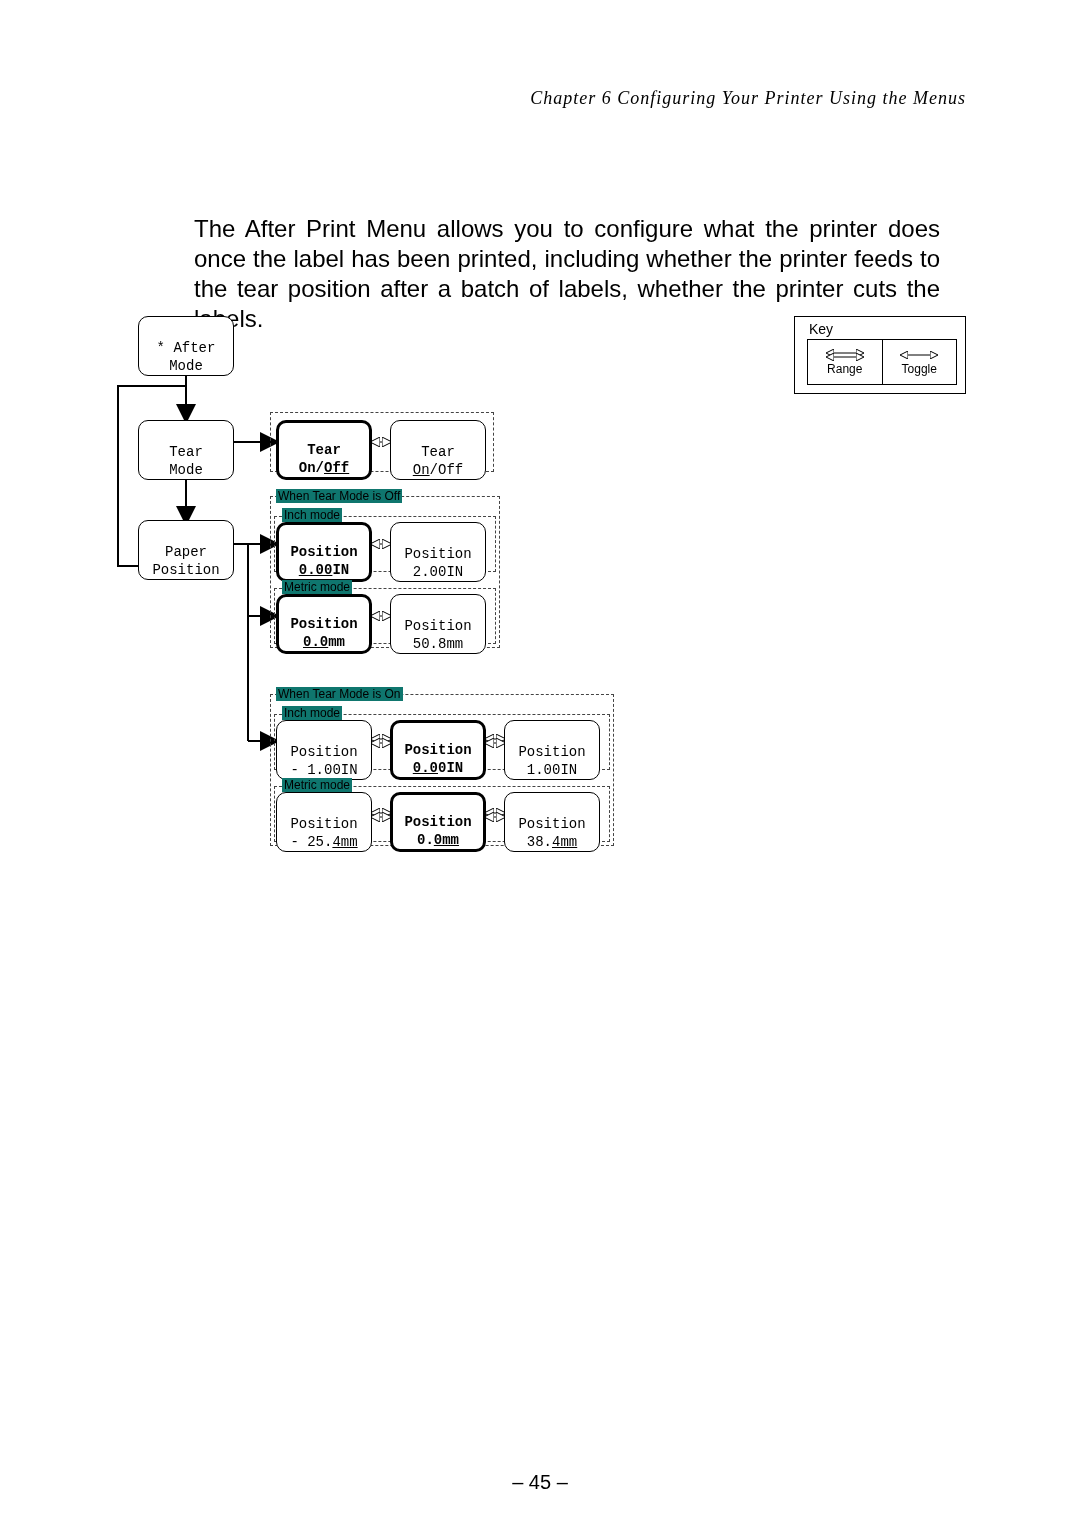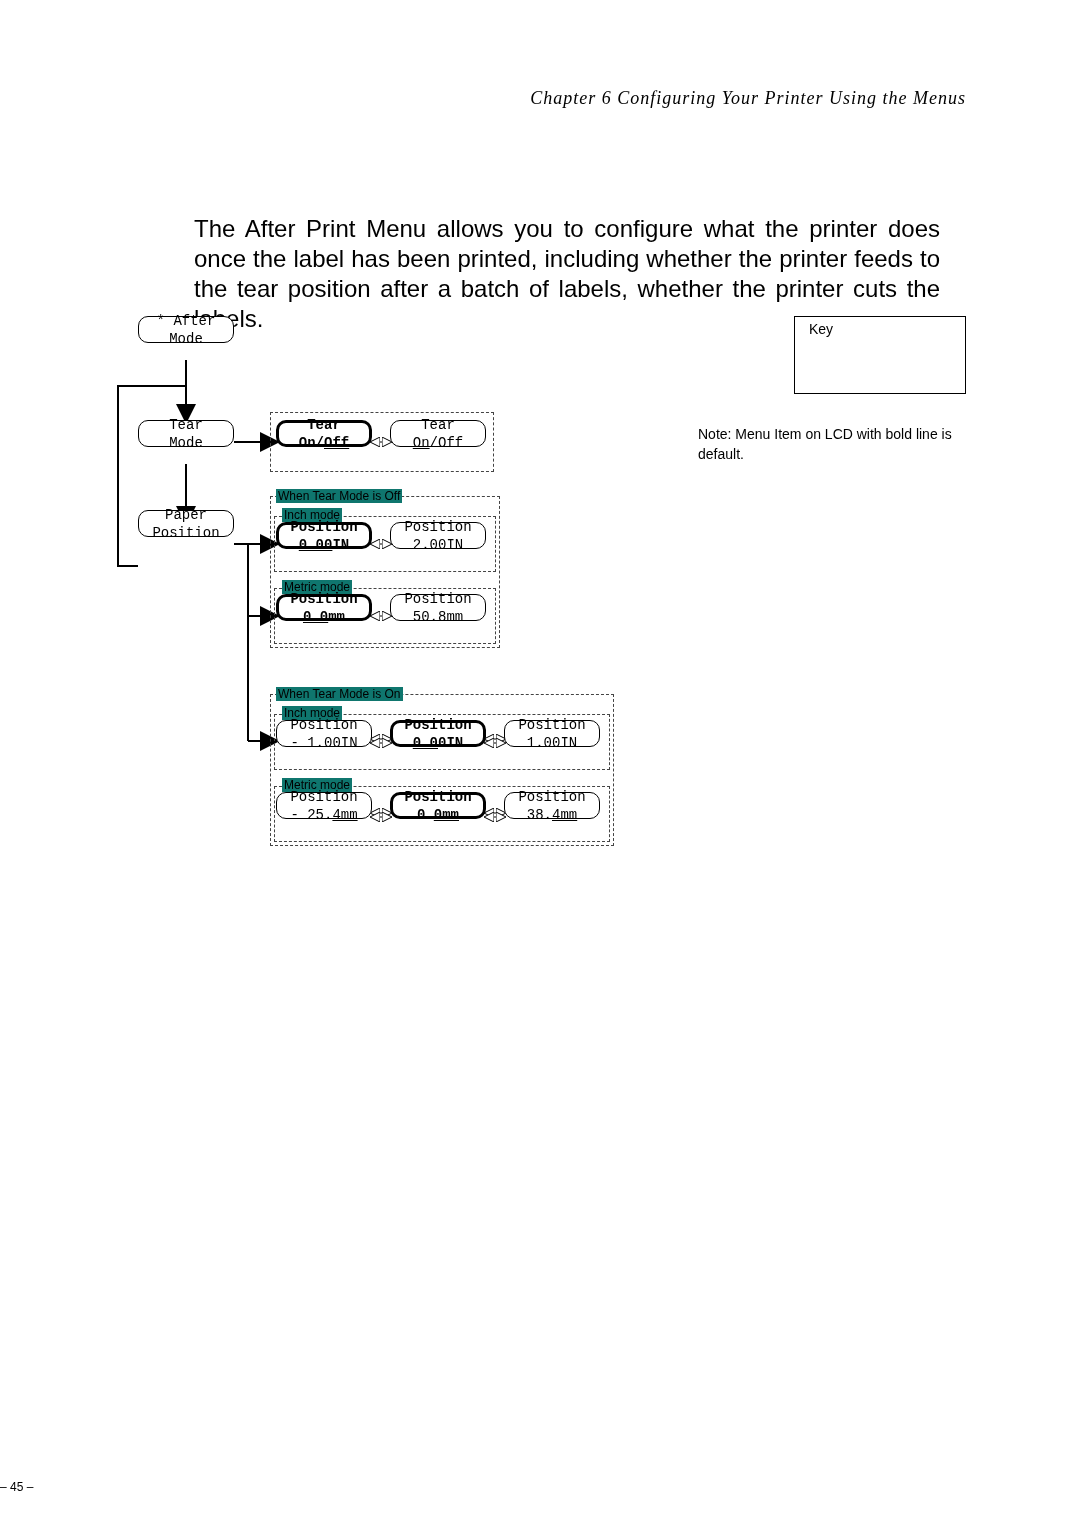--- a/index.html
+++ b/index.html
@@ -42,46 +42,46 @@
     width: 746px;
     font-family: Arial, Helvetica, sans-serif;
     font-size: 24px;
     line-height: 30px;
     text-align: justify;
   }
   .page-footer {
     position: absolute;
     bottom: 34px;
     width: 100%;
-    text-align: left;
-    font-family: Arial, Helvetica, sans-serif;
-    font-size: 12px;
+    text-align: center;
+    font-family: Arial, Helvetica, sans-serif;
+    font-size: 20px;
   }
 
   .diagram {
     position: absolute;
     left: 110px;
     top: 316px;
     width: 840px;
     height: 560px;
   }
   .node {
     position: absolute;
     border: 1px solid #000;
     border-radius: 10px;
     width: 96px;
-    height: 27px;
+    height: 60px;
     box-sizing: border-box;
     font-family: "Courier New", monospace;
     font-size: 14px;
     line-height: 18px;
     display: flex;
     flex-direction: column;
     align-items: center;
-    justify-content: center;
+    justify-content: flex-end;
     white-space: pre;
     background: #fff;
   }
   .node.bold { border-width: 3px; font-weight: bold; }
   .node .offpart, .node .ul { text-decoration: underline; }
   .dashed-box {
     position: absolute;
     border: 1px dashed #444;
     box-sizing: border-box;
   }
@@ -147,23 +147,45 @@
 
 <div class="page">
 
   <div class="chapter-line">Chapter 6   Configuring Your Printer Using the Menus</div>
 
 
   <div class="body-text">The After Print Menu allows you to configure what the printer does once the label has been printed, including whether the printer feeds to the tear position after a batch of labels, whether the printer cuts the labels.</div>
 
   <div class="key-box">
     <div class="key-title">Key</div>
+    <div class="key-cells">
+      <div class="key-cell">
+        <svg width="42" height="14">
+          <defs>
+            <marker id="oah" markerWidth="8" markerHeight="8" refX="6" refY="4" orient="auto">
+              <path d="M0,0 L8,4 L0,8 Z" fill="#fff" stroke="#000" stroke-width="1"></path>
+            </marker>
+            <marker id="oahS" markerWidth="8" markerHeight="8" refX="2" refY="4" orient="auto">
+              <path d="M8,0 L0,4 L8,8 Z" fill="#fff" stroke="#000" stroke-width="1"></path>
+            </marker>
+          </defs>
+          <line x1="4" y1="5" x2="38" y2="5" stroke="#000" stroke-width="1" marker-end="url(#oah)" marker-start="url(#oahS)"></line>
+          <line x1="4" y1="9" x2="38" y2="9" stroke="#000" stroke-width="1" marker-end="url(#oah)" marker-start="url(#oahS)"></line>
+        </svg>
+        <span>Range</span>
+      </div>
+      <div class="key-cell">
+        <svg width="42" height="14">
+          <line x1="4" y1="7" x2="38" y2="7" stroke="#000" stroke-width="1" marker-end="url(#oah)" marker-start="url(#oahS)"></line>
+        </svg>
+        <span>Toggle</span>
+      </div>
+    </div>
   </div>
 
-  <div class="note-text">Note: Menu Item on LCD with bold line is default.</div>
 
   <div class="diagram">
 
     <svg class="wires">
       <defs>
         <marker id="ahf" markerWidth="10" markerHeight="10" refX="8" refY="5" orient="auto">
           <path d="M0,0 L10,5 L0,10 Z" fill="#000"></path>
         </marker>
         <marker id="oaf" markerWidth="10" markerHeight="10" refX="8" refY="5" orient="auto">
           <path d="M0,0 L10,5 L0,10 Z" fill="#fff" stroke="#000" stroke-width="1"></path>
@@ -205,21 +227,21 @@
     <div class="node" style="left:28px;top:0px;">
       <span>* After</span>
       <span>Mode</span>
     </div>
 
     <div class="node" style="left:28px;top:104px;">
       <span>Tear</span>
       <span>Mode</span>
     </div>
 
-    <div class="node" style="left:28px;top:194px;">
+    <div class="node" style="left:28px;top:204px;">
       <span>Paper</span>
       <span>Position</span>
     </div>
 
     <div class="dashed-box" style="left:160px;top:96px;width:224px;height:60px;"></div>
     <div class="node bold" style="left:166px;top:104px;">
       <span>Tear</span>
       <span><span>On/</span><span class="ul">Off</span></span>
     </div>
     <div class="node" style="left:280px;top:104px;">

